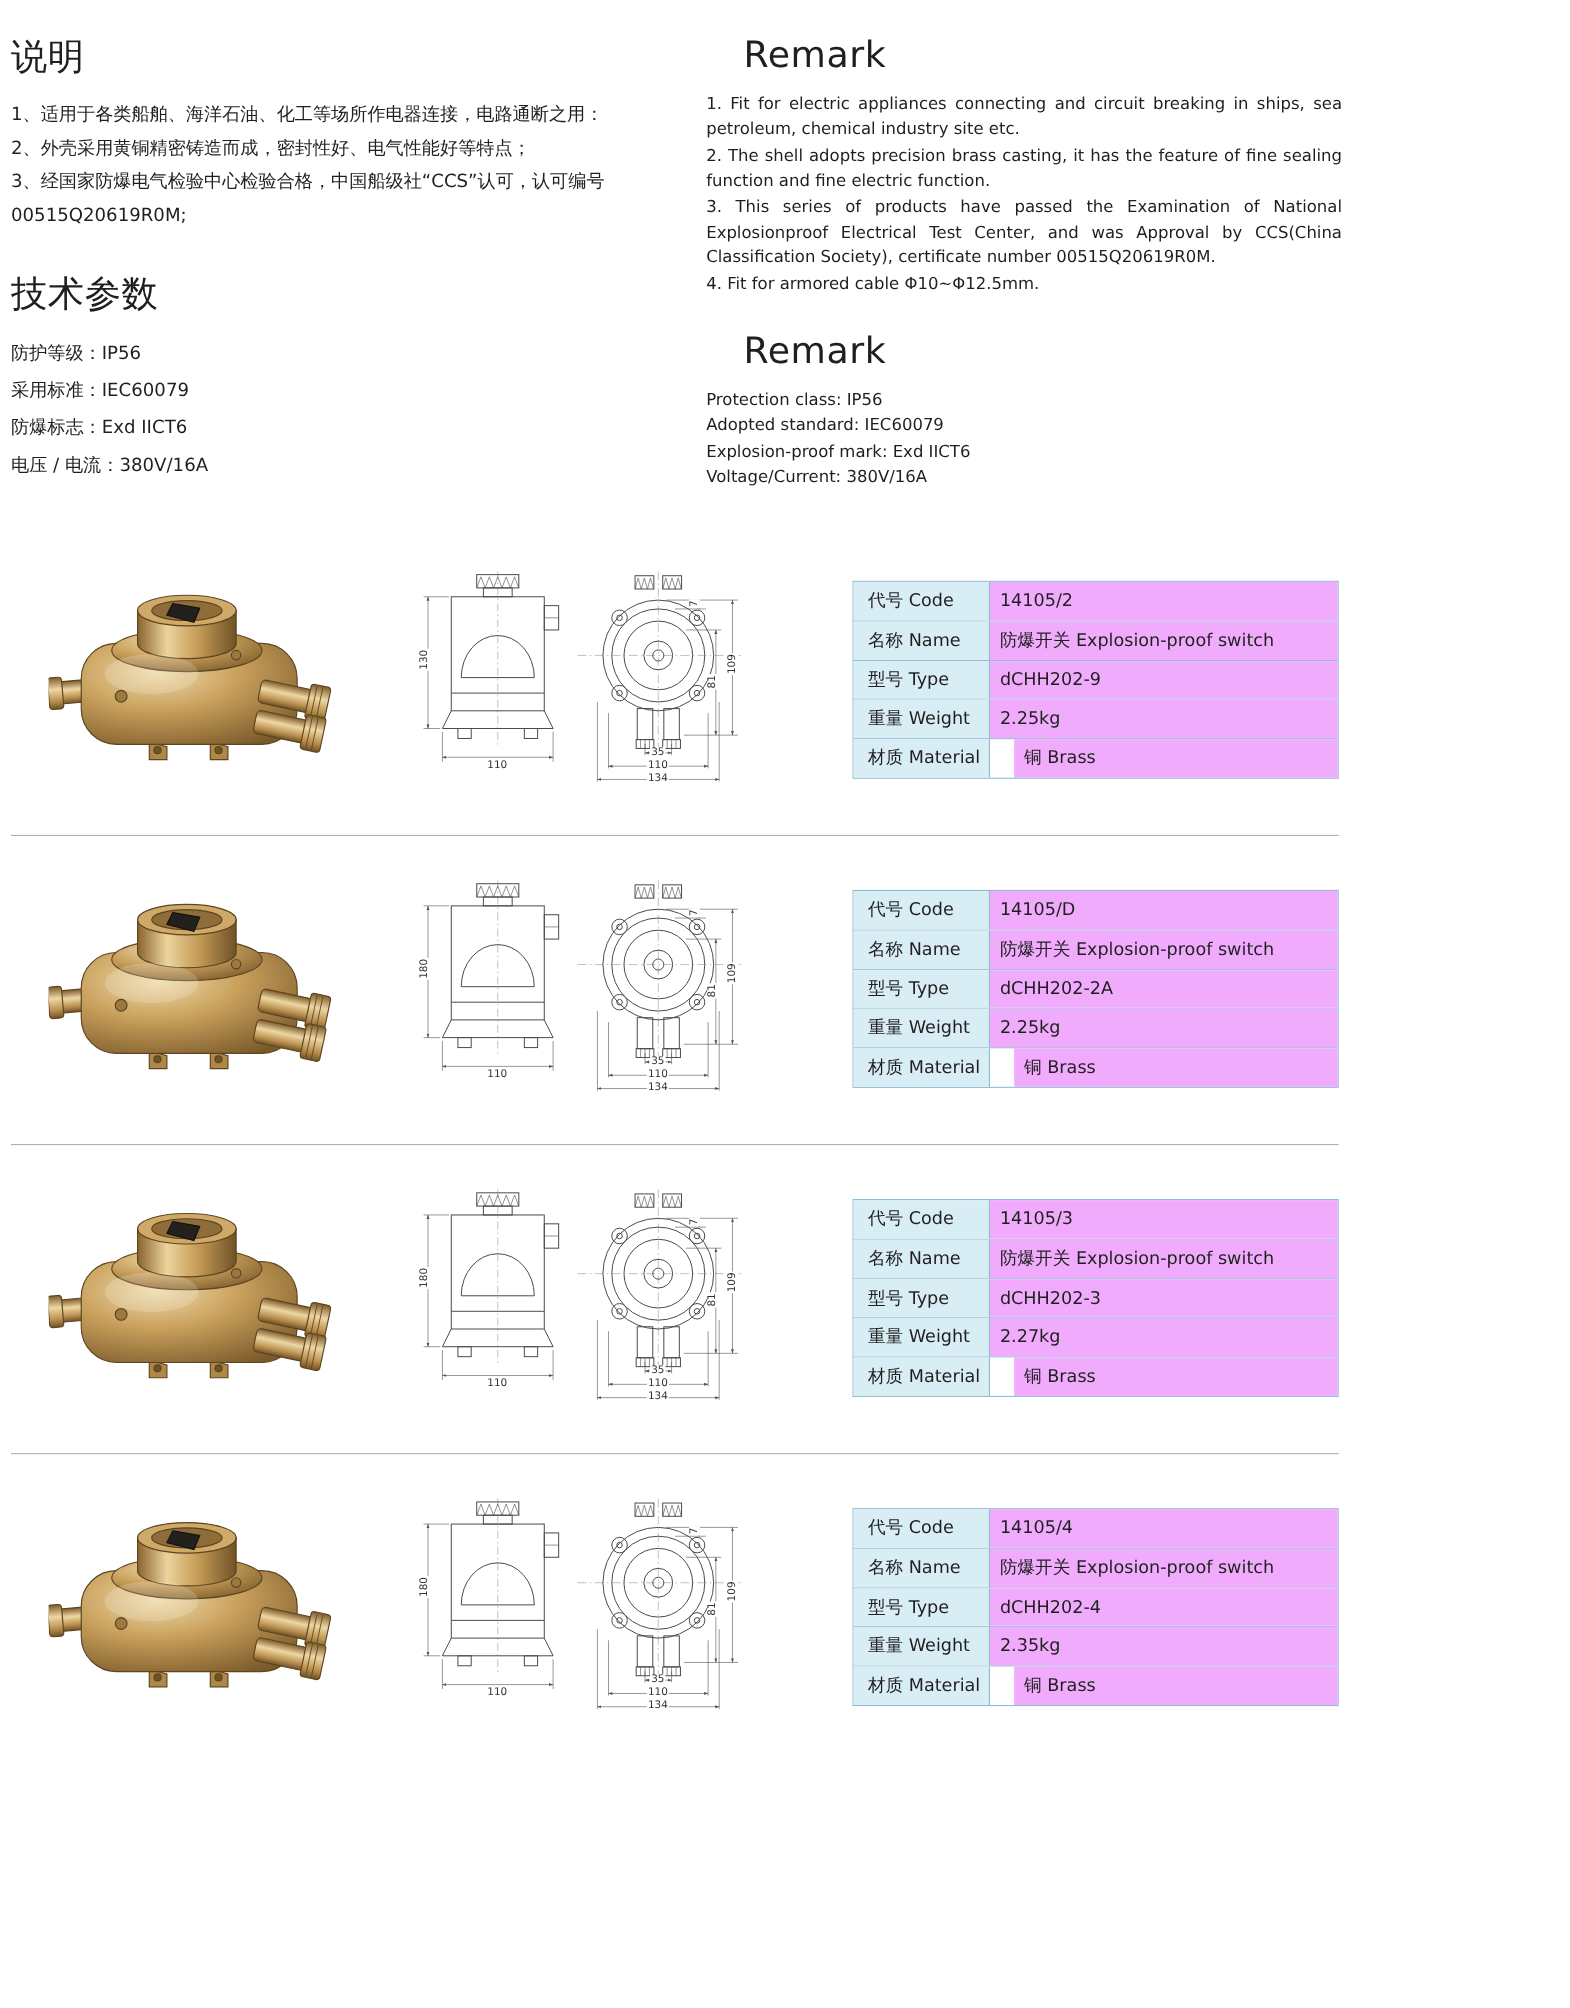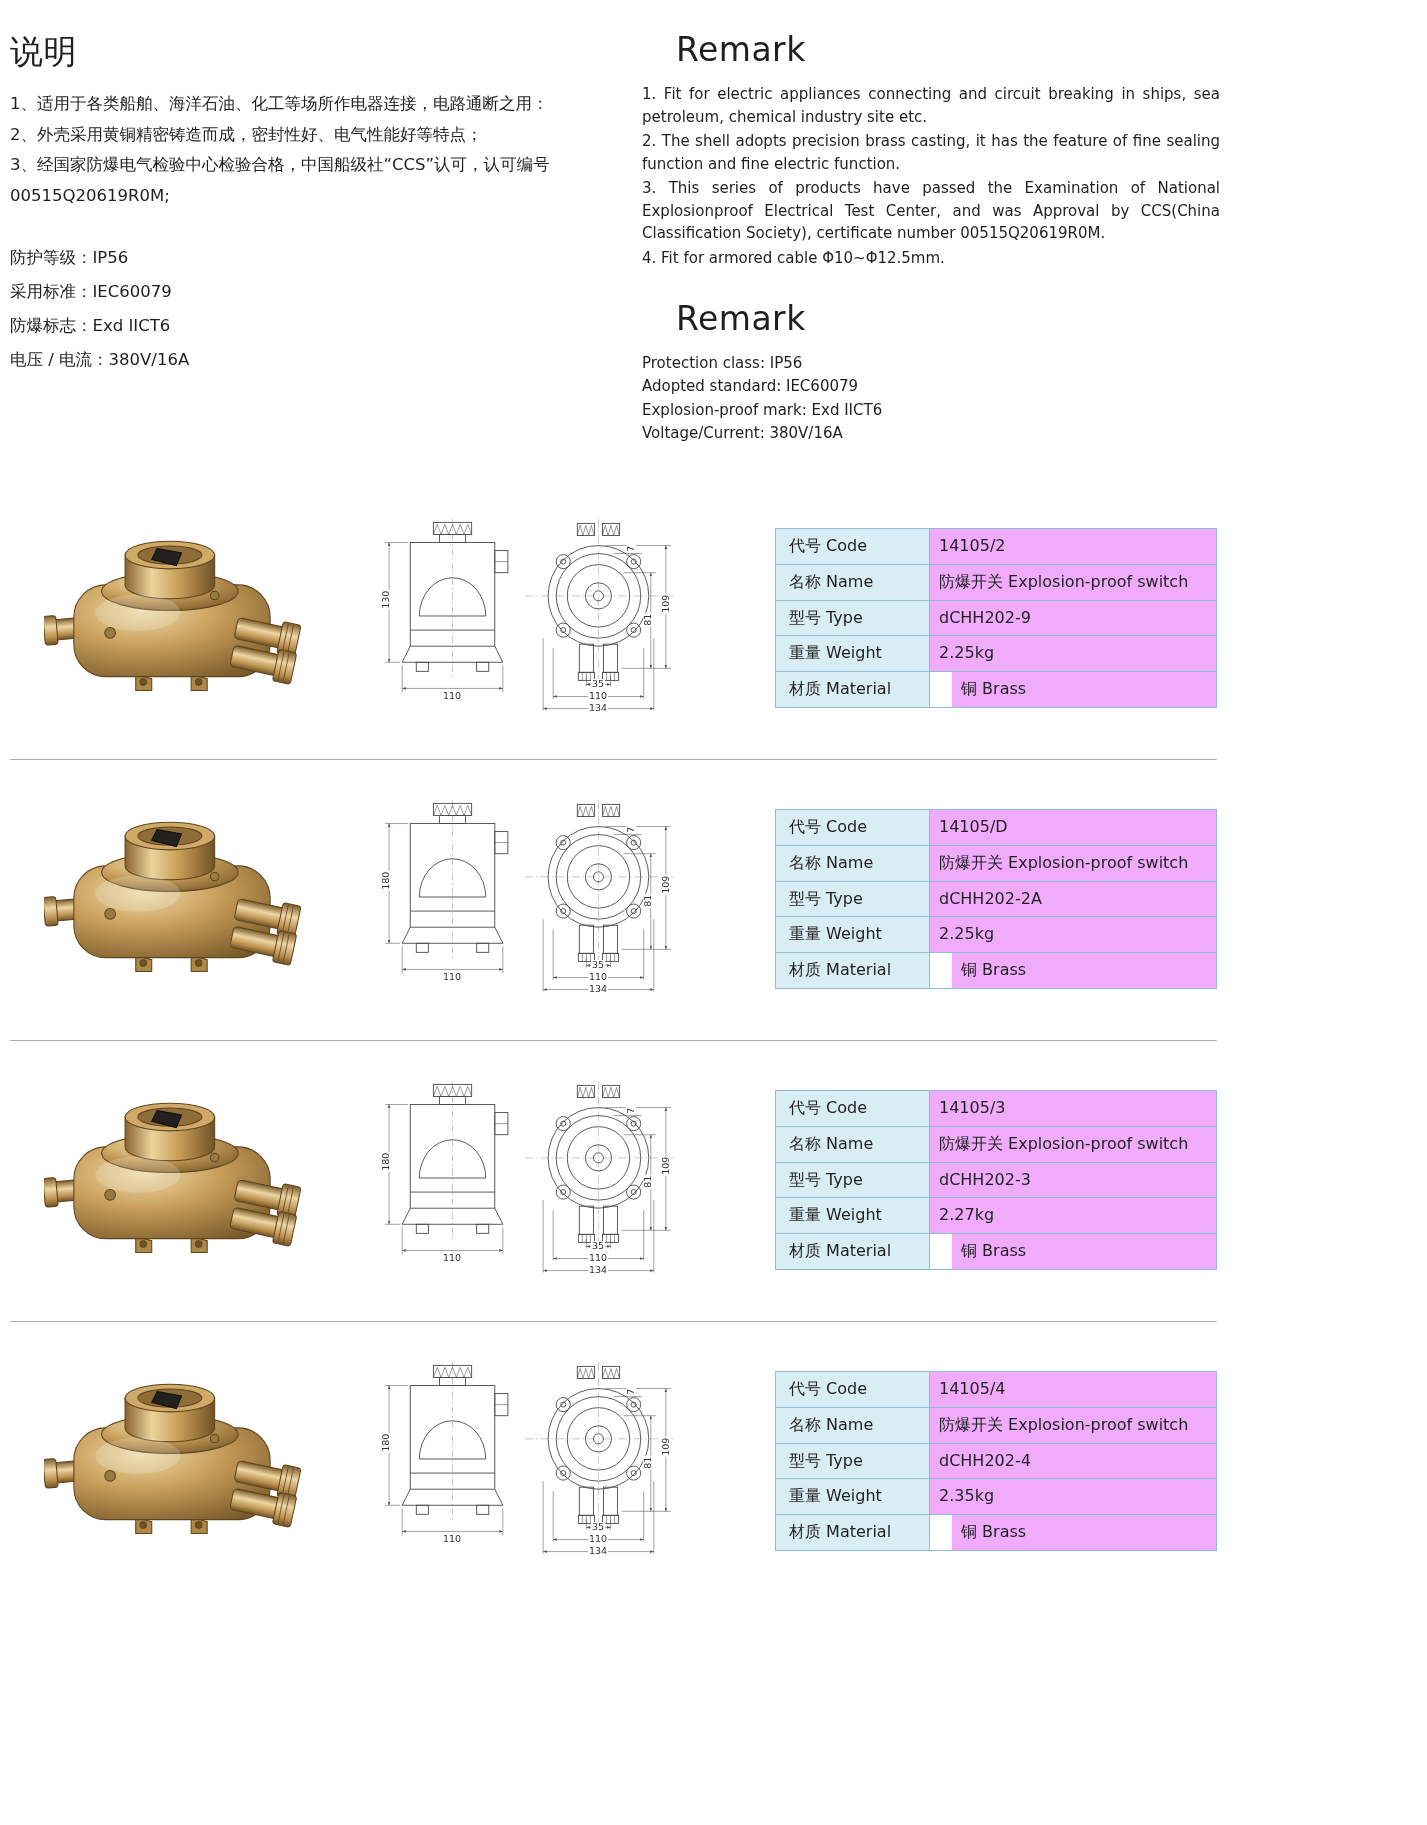--- a/index.html
+++ b/index.html
@@ -39,21 +39,21 @@
   .dim.v { transform:rotate(-90deg); transform-origin:center; }
 
   
   .spec-table {
     margin-left:auto; width:442px; flex:0 0 auto;
     border:1px solid #8fbdd3;
   }
   .spec-row { display:flex; border-bottom:1px solid #8fbdd3; }
   .spec-row:last-child { border-bottom:none;gap:22px; }
   .spec-label {
-    width:154px; background:#d9edf5; padding:7px 0 7px 13px;
+    width:124px; background:#d9edf5; padding:7px 0 7px 13px;
     font-size:16px; line-height:1.3; border-right:1px solid #8fbdd3;
   }
   .spec-value { flex:1; padding:7px 0 7px 9px; font-size:16px; line-height:1.3; background:#f0abfc; }
 </style>
 </head>
 <body>
 
 <svg width="0" height="0" style="position:absolute" aria-hidden="true">
   <defs>
     <radialGradient id="gBody" cx="35%" cy="28%" r="85%">
@@ -191,20 +191,21 @@
 
 <div class="page">
 
   <div class="header">
     <div class="col-left">
       <h2 class="sec-title">说明</h2>
       <p class="desc-item">1、适用于各类船舶、海洋石油、化工等场所作电器连接，电路通断之用：</p>
       <p class="desc-item">2、外壳采用黄铜精密铸造而成，密封性好、电气性能好等特点；</p>
       <p class="desc-item">3、经国家防爆电气检验中心检验合格，中国船级社“CCS”认可，认可编号 00515Q20619R0M;</p>
       <div class="gap-block"></div>
+      <h2 class="sec-title">技术参数</h2>
       <p class="param-item">防护等级：IP56</p>
       <p class="param-item">采用标准：IEC60079</p>
       <p class="param-item">防爆标志：Exd IICT6</p>
       <p class="param-item">电压 / 电流：380V/16A</p>
     </div>
     <div class="col-right">
       <h2 class="sec-title en">Remark</h2>
       <p class="remark-item">1. Fit for electric appliances connecting and circuit breaking in ships, sea petroleum, chemical industry site etc.</p>
       <p class="remark-item">2. The shell adopts precision brass casting, it has the feature of fine sealing function and fine electric function.</p>
       <p class="remark-item">3. This series of products have passed the Examination of National Explosionproof Electrical Test Center, and was Approval by CCS(China Classification Society), certificate number 00515Q20619R0M.</p>

